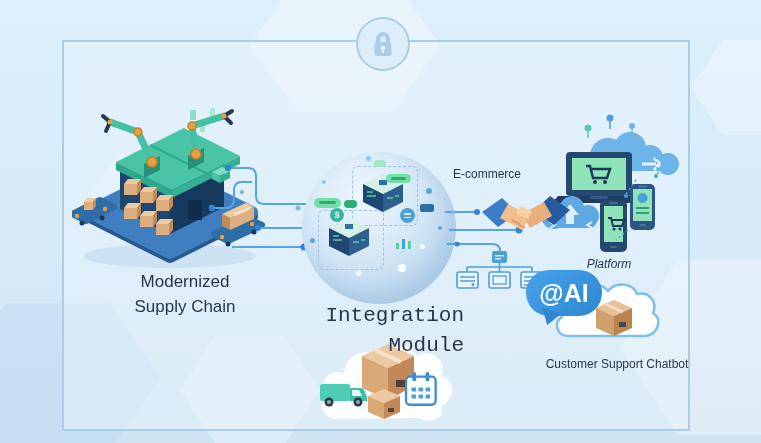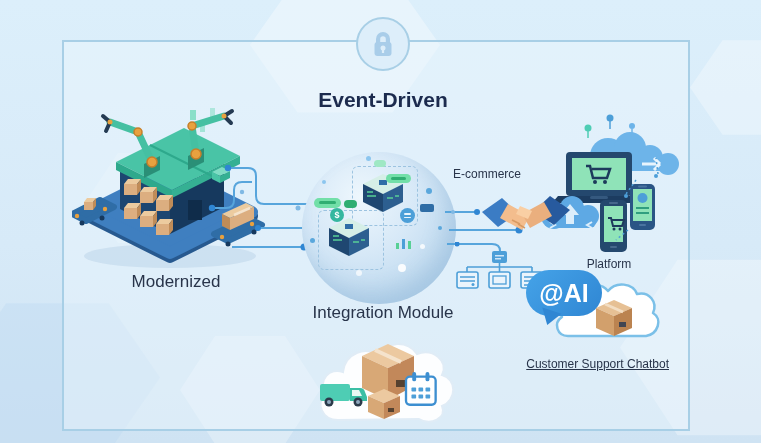--- a/index.html
+++ b/index.html
@@ -52,21 +52,20 @@
   <div class="lock-badge">
     <svg width="24" height="28" viewBox="0 0 24 28">
       <path d="M12 2 a7 7 0 0 1 7 7 v5 h-4.2 v-5 a2.8 2.8 0 0 0 -5.6 0 v5 H5 v-5 a7 7 0 0 1 7 -7 z" fill="#a9cde9"></path>
       <rect x="3.5" y="12" width="17" height="14" rx="3" fill="#a9cde9"></rect>
       <circle cx="12" cy="18" r="2.5" fill="#ddeefa"></circle>
       <rect x="10.9" y="19" width="2.2" height="4" fill="#ddeefa"></rect>
     </svg>
   </div>
 
   <div class="title">
-    <div>Event-Driven</div>
   </div>
 
   <svg class="abs" style="left:72px;top:108px;z-index:2;" width="196" height="162" viewBox="0 0 196 162">
     <ellipse cx="98" cy="148" rx="86" ry="12" fill="rgba(120,160,200,0.18)"></ellipse>
 
     <g fill="#7adcc0">
       <rect x="118" y="2" width="6" height="10" opacity="0.85"></rect>
       <rect x="128" y="16" width="5" height="8" opacity="0.6"></rect>
       <rect x="138" y="0" width="5" height="9" opacity="0.5"></rect>
       <rect x="122" y="30" width="4" height="7" opacity="0.45"></rect>
@@ -387,29 +386,30 @@
         <rect x="7" y="20" width="6" height="5" rx="1"></rect>
           <rect x="16" y="20" width="6" height="5" rx="1"></rect>
           <rect x="25" y="20" width="6" height="5" rx="1"></rect>
         <rect x="7" y="29" width="6" height="5" rx="1"></rect>
           <rect x="16" y="29" width="6" height="5" rx="1"></rect>
           <rect x="25" y="29" width="6" height="5" rx="1"></rect>
       </g>
     </g>
   </svg>
 
-  <div class="label" style="left:91px;top:270px;width:170px;text-align:center;font-size:17px;">
+  <div class="label" style="left:100px;top:270px;width:170px;text-align:center;font-size:17px;">
     <div>Modernized</div>
-  </div>
-  <div class="label" style="left:302px;top:301px;width:162px;text-align:center;font-size:17px;">
+    <div>Supply Chain</div>
+  </div>
+  <div class="label" style="left:302px;top:301px;width:162px;text-align:right;font-size:21px;font-family:Liberation Mono, monospace;">
     <span>Integration Module</span>
   </div>
   <div class="label" style="left:453px;top:166px;width:110px;">
     <span>E-commerce</span>
   </div>
-  <div class="label" style="left:564px;top:256px;width:90px;text-align:center;">
+  <div class="label" style="left:564px;top:256px;width:90px;text-align:center;font-style:italic;">
     <span>Platform</span>
   </div>
-  <div class="label" style="left:459px;top:356px;width:210px;text-align:right;text-decoration:underline;">
+  <div class="label" style="left:512px;top:356px;width:210px;text-align:center;">
     <span>Customer Support Chatbot</span>
   </div>
 
 </div>
 
 </body></html>

